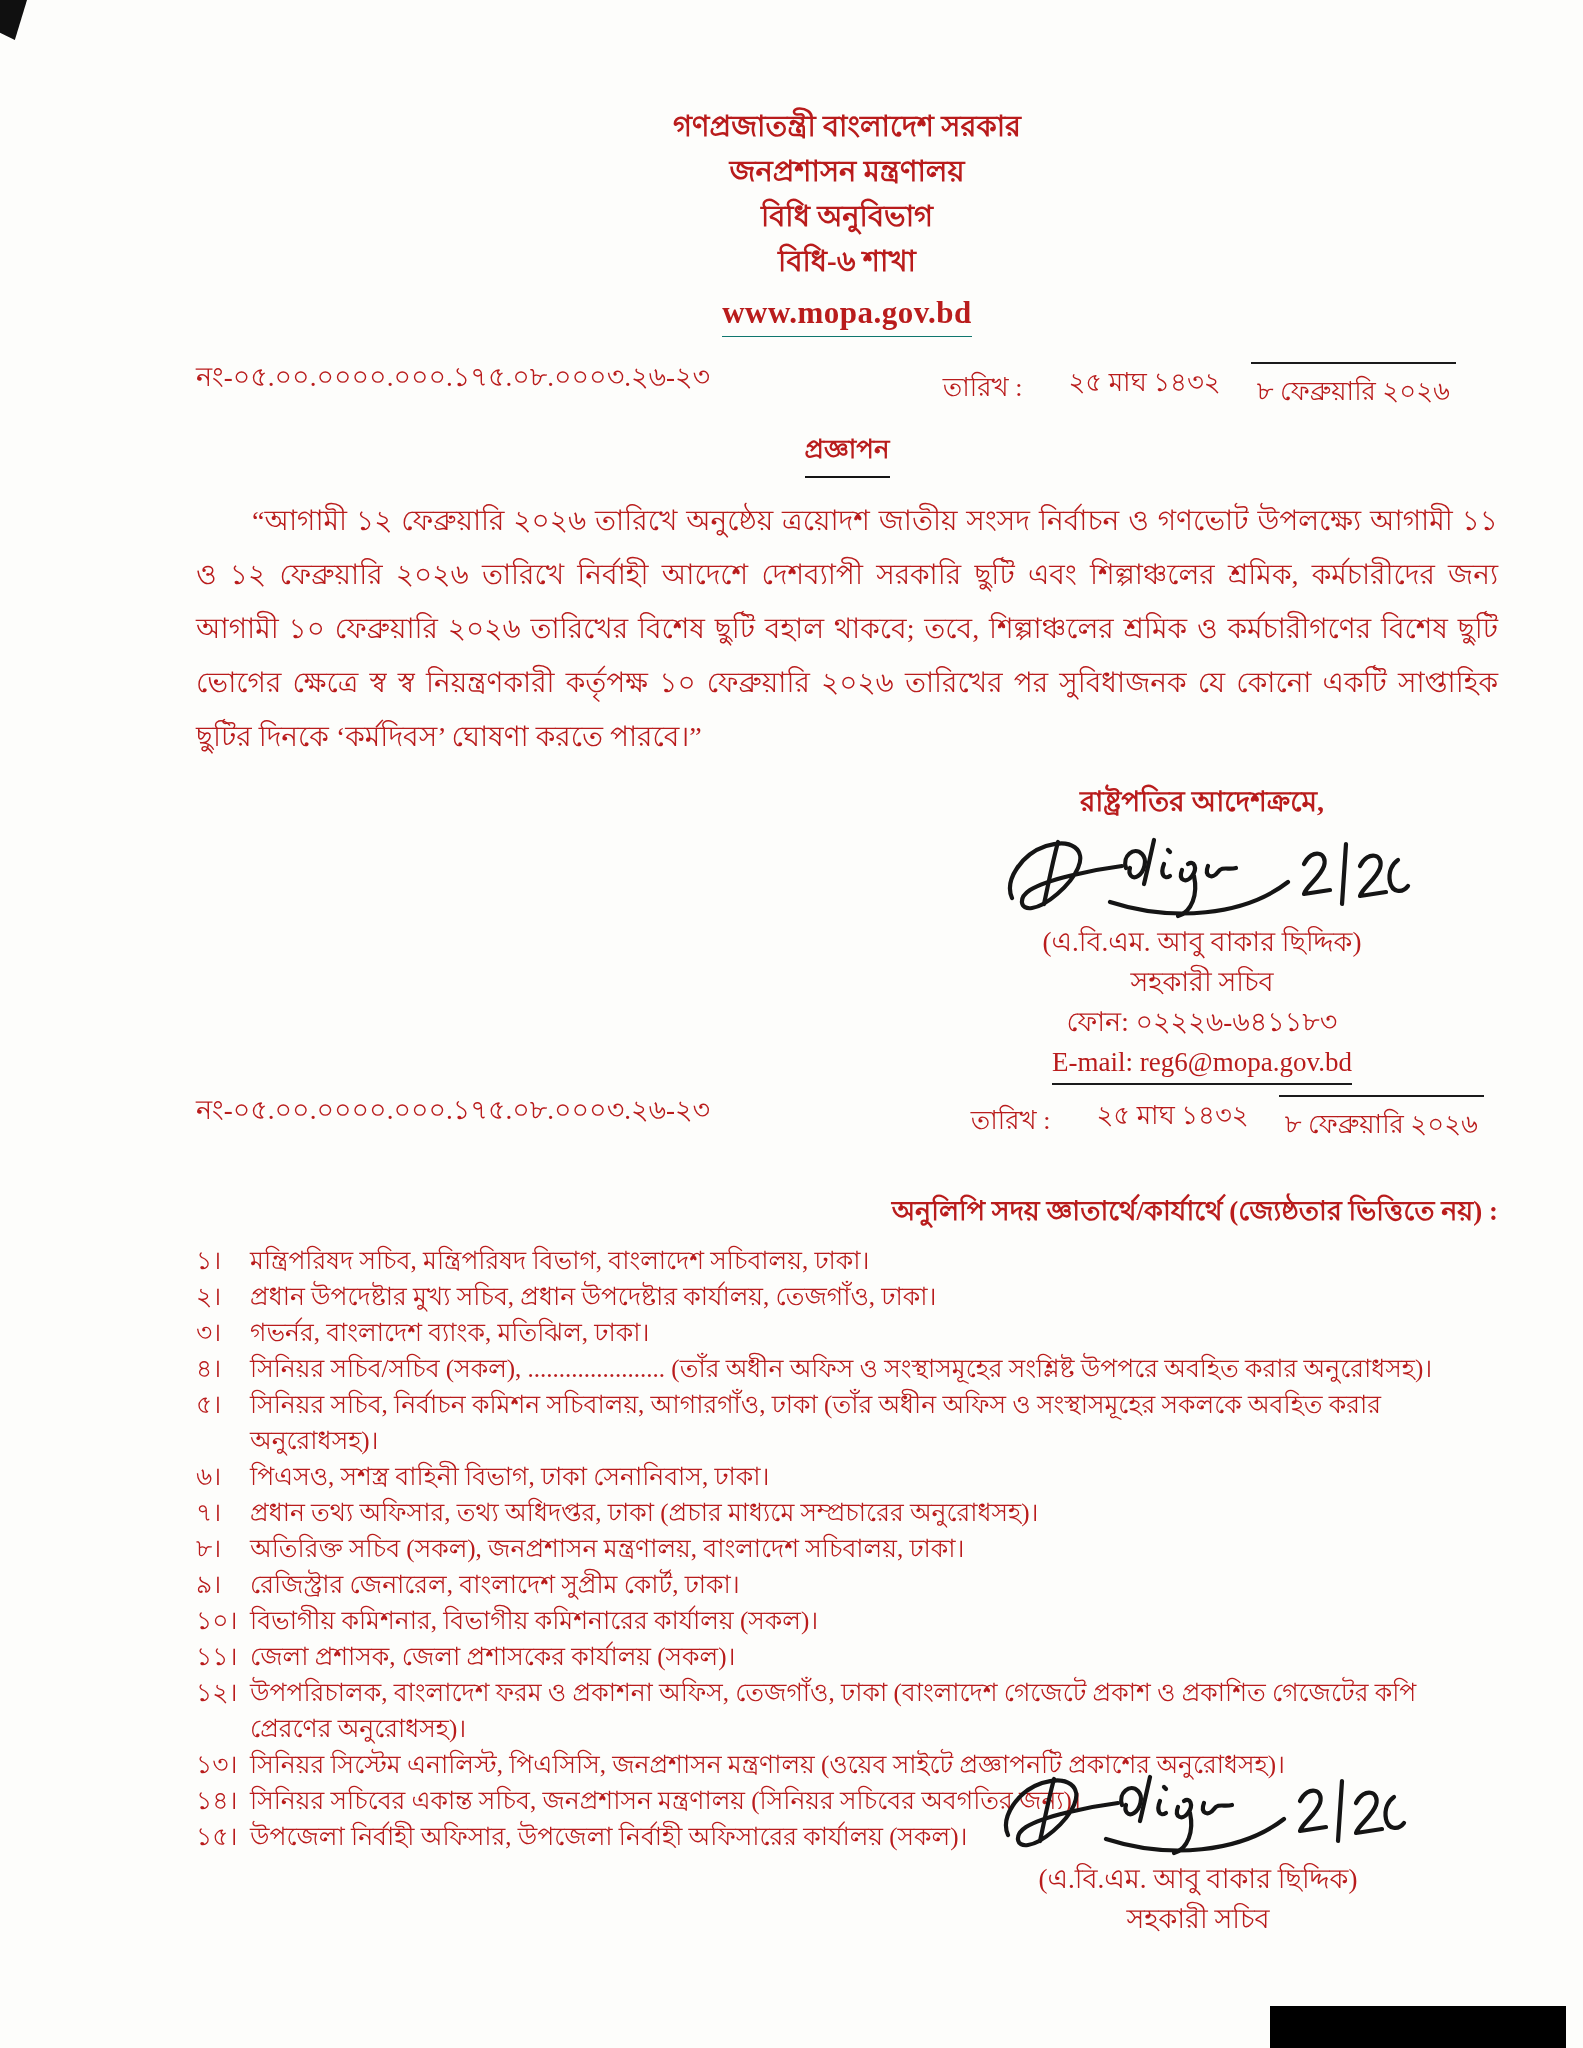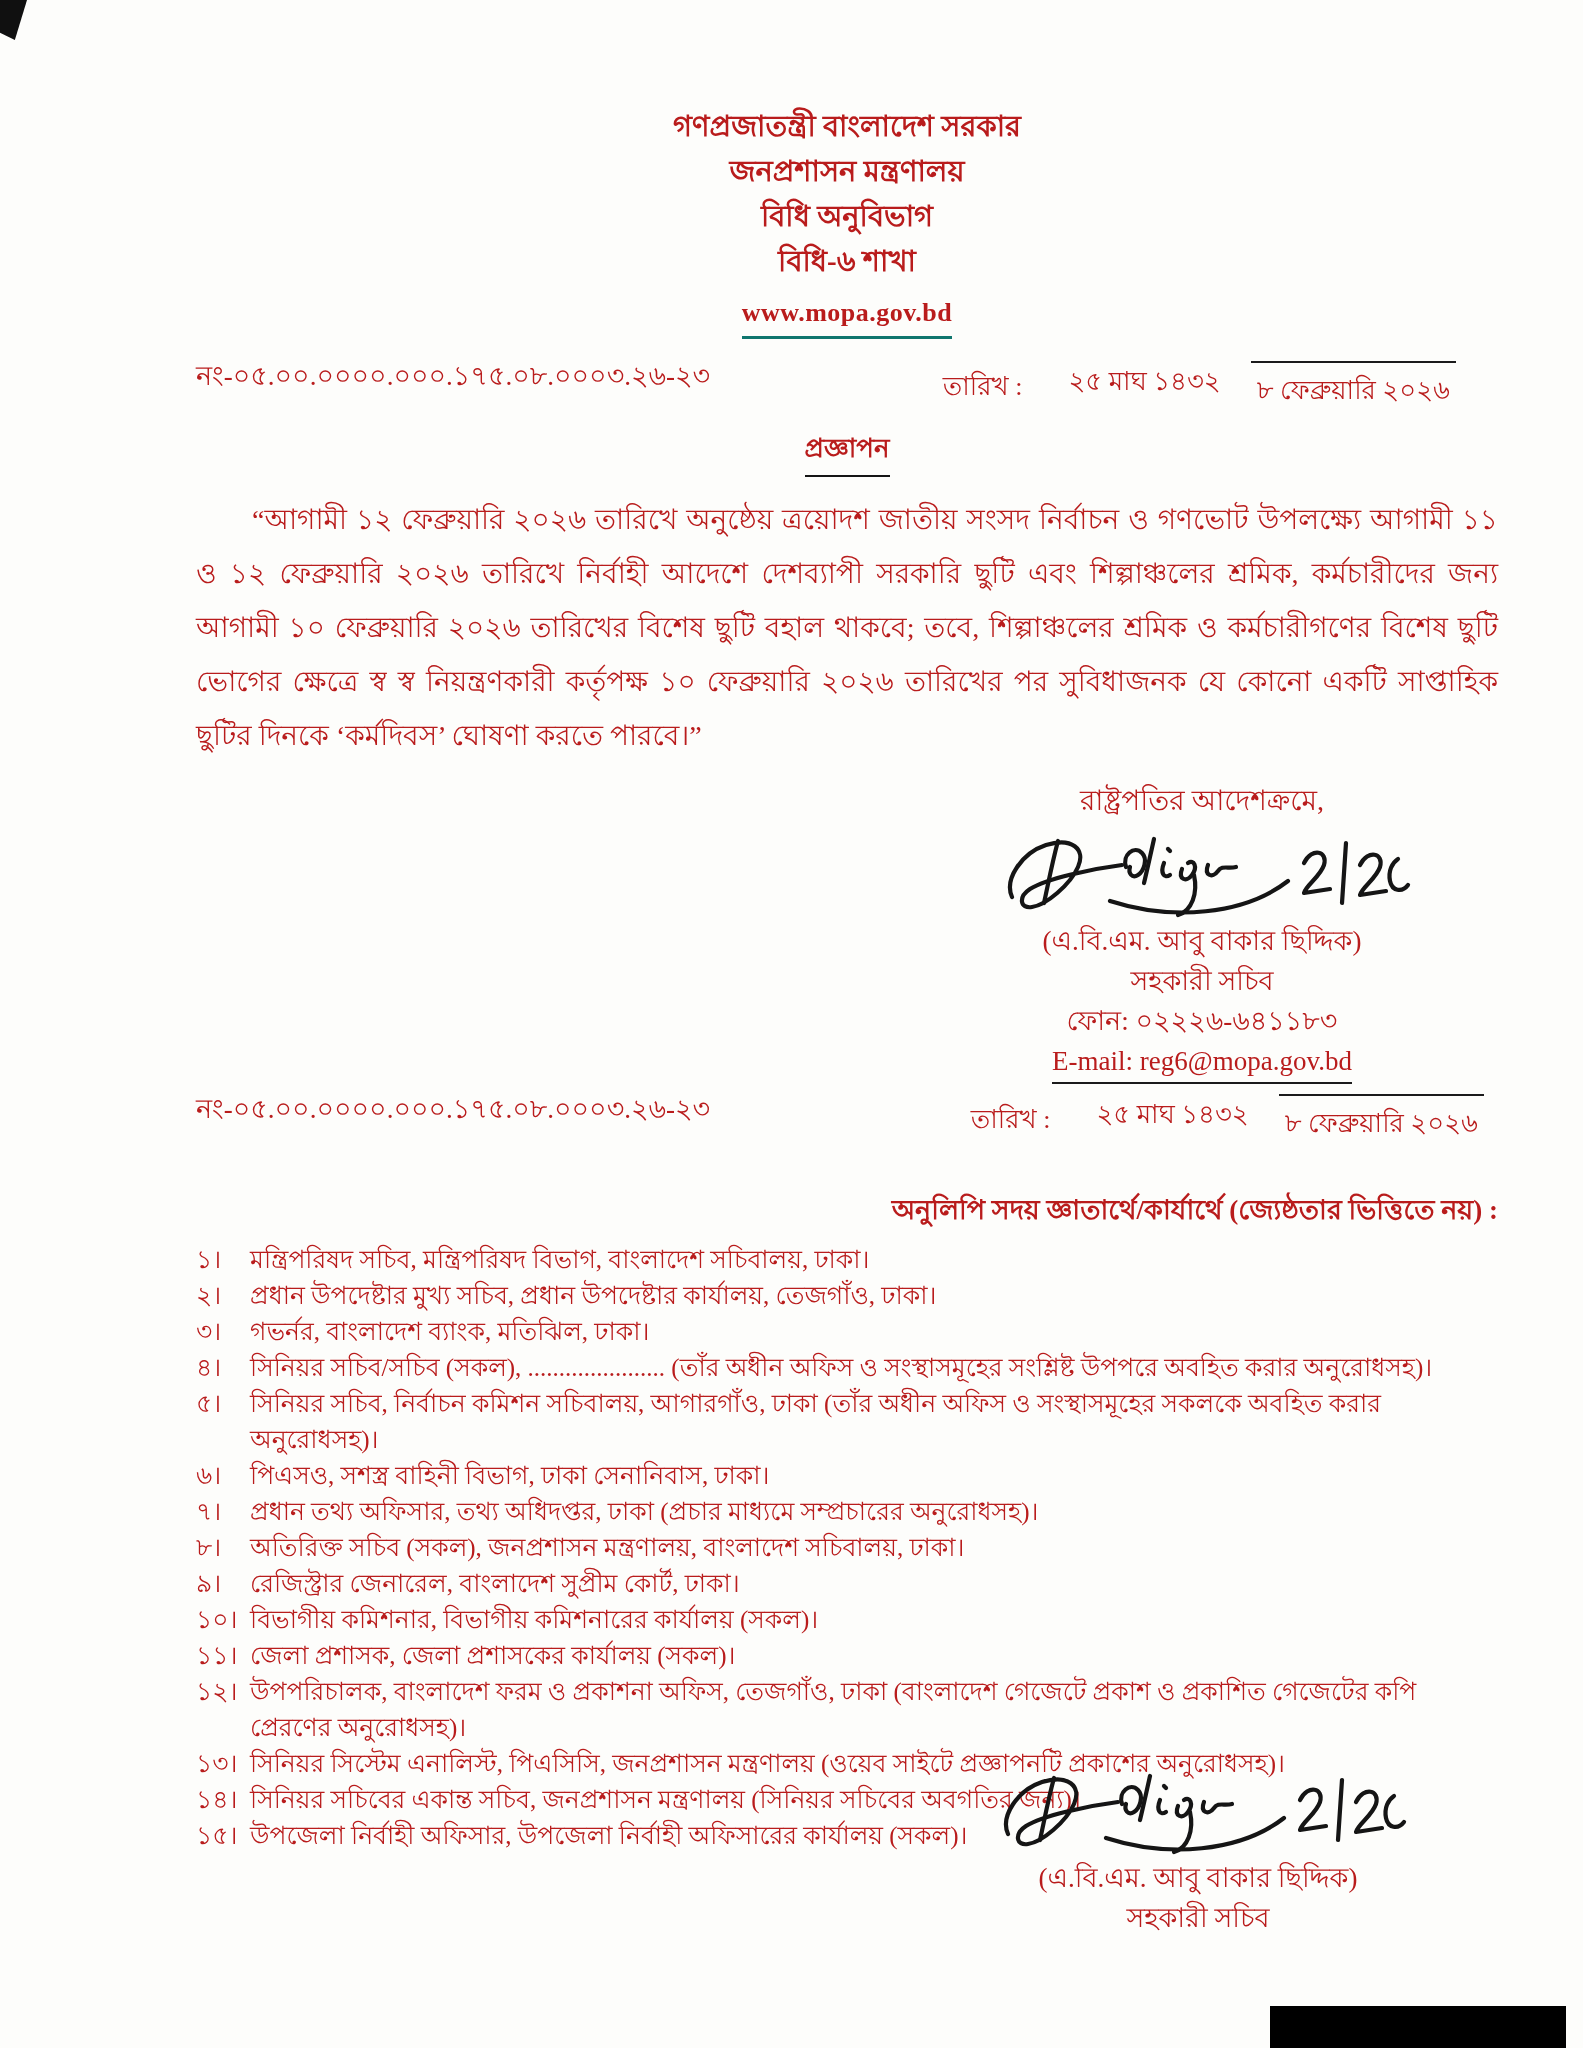--- a/index.html
+++ b/index.html
@@ -17,22 +17,22 @@
     position:relative;
     box-sizing:border-box;
     width:100%;height:100%;
     padding:104px 85px 0 196px;
   }
   
   .header-block{text-align:center;line-height:45px;}
   .header-line{font-weight:bold;font-size:29px;}
   .site-line{margin-top:6px;}
   .site-link{
-    display:inline-block;font-weight:bold;font-size:26px;
-    border-bottom:3px solid #0f766e;padding-bottom:1px;
+    display:inline-block;font-weight:bold;font-size:31px;
+    border-bottom:1px solid #0f766e;padding-bottom:1px;
     letter-spacing:.5px;
   }
   
   .ref-row{display:flex;justify-content:space-between;align-items:flex-end;margin-top:16px;}
   .ref-no{font-size:27px;padding-bottom:14px;}
   .date-block{display:flex;align-items:center;gap:16px;font-size:26px;margin-right:42px;}
   .date-label{white-space:nowrap;text-align:center;}
   .date-frac{display:inline-flex;text-align:center;}
   .date-top{padding:0 30px 7px 30px;}
   .date-bottom{border-top:2px solid #1b1b1b;padding:7px 6px 0 6px;}
@@ -46,21 +46,21 @@
   .body-para{
     margin-top:16px;
     font-size:28px;line-height:54px;
     text-align:justify;text-indent:56px;
   }
   
   .sign-block{
     width:460px;margin-left:auto;margin-right:66px;margin-top:18px;
     text-align:center;font-size:27px;line-height:40px;
   }
-  .by-order{font-weight:normal;font-size:28px;}
+  .by-order{font-weight:bold;font-size:28px;}
   .sig-svg{display:block;margin:2px auto -4px auto;}
   .sig-email{display:inline-block;border-bottom:2px solid #1b1b1b;padding-bottom:1px;font-size:27px;}
   .sign-bottom{
     width:440px;margin-left:auto;margin-right:80px;margin-top:-96px;
     text-align:center;font-size:27px;line-height:40px;
   }
   
   .ref-row-2{display:flex;justify-content:space-between;align-items:flex-end;margin-top:4px;}
   
   .dist-heading{font-weight:bold;font-size:27px;margin-top:42px;text-align:right;}

